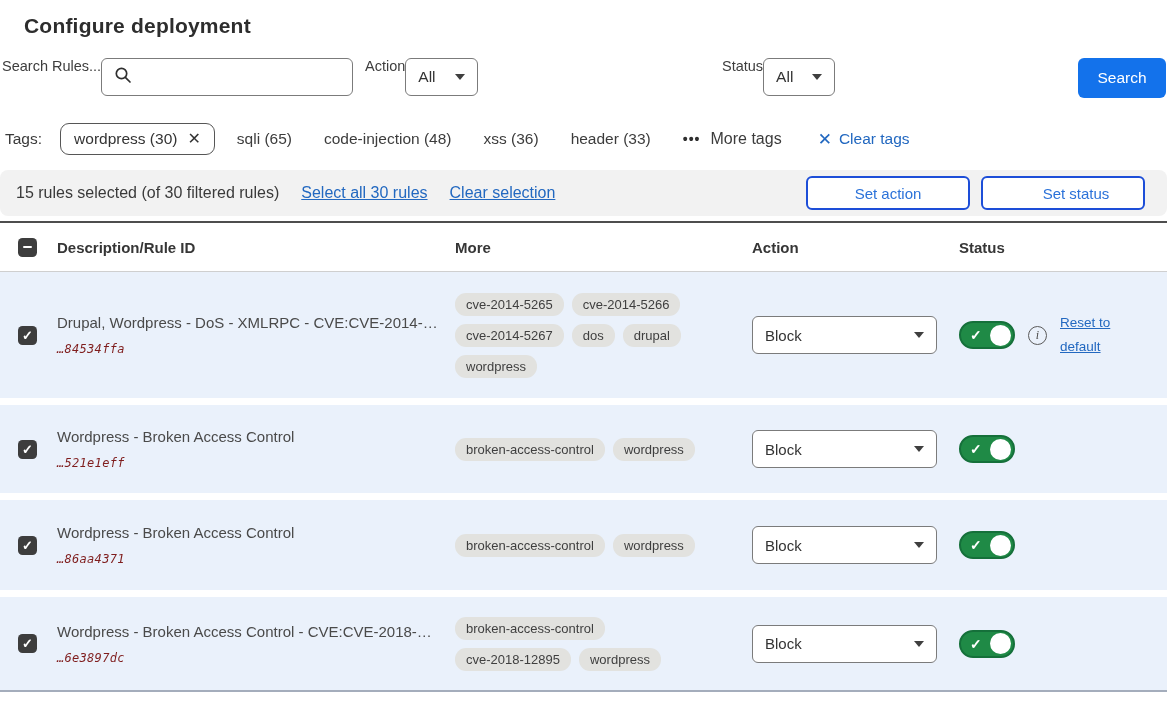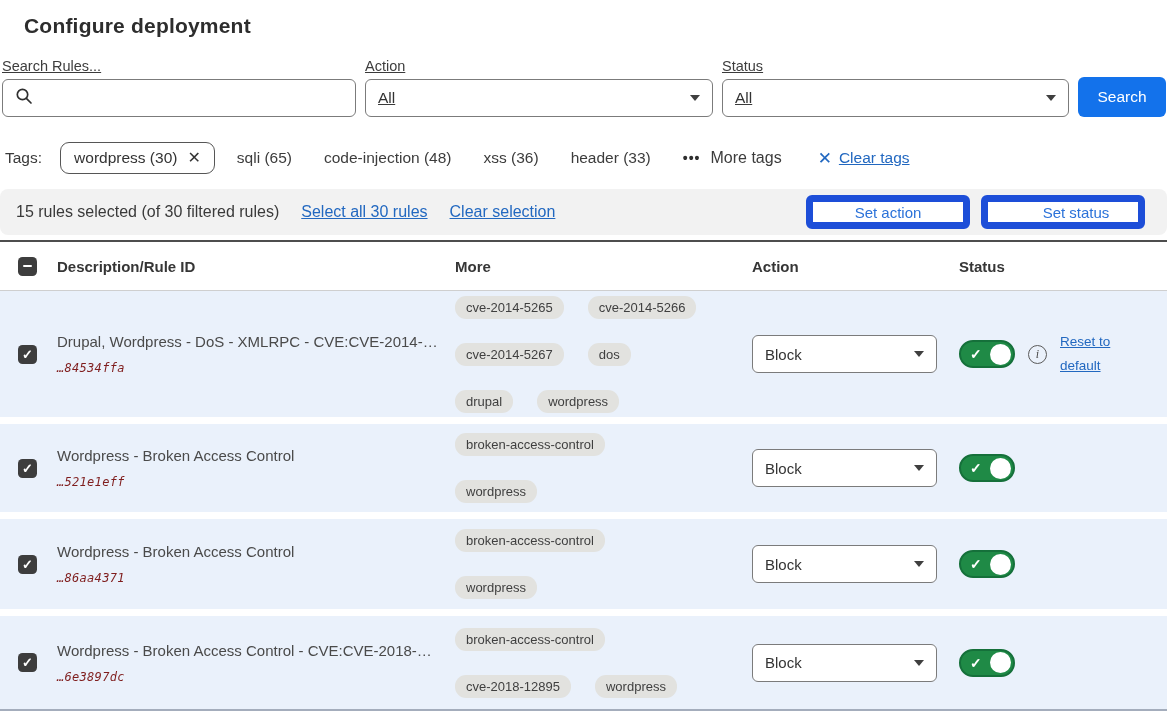--- a/index.html
+++ b/index.html
@@ -9,21 +9,21 @@
 
   
   .titlebar { display:flex; align-items:center; gap:20px; padding-left:24px; height:32px; }
   .page-title { font-size:21px; font-weight:700; color:#2d2d2d; letter-spacing:.2px; }
   .about-badge { display:inline-flex; align-items:center; gap:7px; background:#edeafa;
     color:#4f49c0; font-size:13.5px; padding:5px 13px 5px 11px; border-radius:13px; cursor:pointer; }
   .about-badge svg { display:block; }
 
   
   .filters { display:flex; margin-top:16px; padding:0 1px 0 2px; }
-  .field { display:flex; flex-direction:column;text-decoration:underline; }
+  .field { display:flex; flex-direction:row; }
   .field-label { font-size:14.5px; color:#3d3d3d; margin-bottom:5px; }
   .control { height:38px; background:#fff; border:1px solid #7b7b7b; border-radius:6px;
     display:flex; align-items:center; padding:0 12px;gap:19px; }
   .f-search { width:355px; margin-right:9px; }
   .f-action { width:349px; margin-right:9px; }
   .f-status { width:348px; margin-right:9px; }
   .search-box { gap:9px; }
   .search-box input { border:none; outline:none; flex:1; font-size:15px; font-family:inherit; color:#333; background:transparent; }
   .select { justify-content:space-between; cursor:pointer; font-size:15.5px; color:#333; }
   .caret { width:0; height:0; border-left:5px solid transparent; border-right:5px solid transparent;
@@ -37,49 +37,49 @@
   .tags-label { font-size:15.5px; color:#3a3a3a; margin-right:18px; }
   .selected-pill { display:inline-flex; align-items:center; gap:10px; border:1.5px solid #565656;
     border-radius:9px; padding:6px 13px; font-size:15.5px; color:#333; cursor:pointer; margin-right:22px; background:#fff; }
   .pill-x { font-size:16px; color:#333; cursor:pointer; line-height:1; }
   .tag-plain { font-size:15.5px; color:#3c3c3c; margin-right:32px; cursor:pointer; }
   .more-tags { display:inline-flex; align-items:center; gap:10px; font-size:16px; color:#3c3c3c;
     cursor:pointer; margin-right:36px; }
   .dots { letter-spacing:1px; font-weight:700; color:#2f2f2f; font-size:14px; }
   .clear-tags { display:inline-flex; align-items:center; gap:7px; color:#2268c0; font-size:15.5px; cursor:pointer; }
   .clear-tags .x { font-size:17px; text-decoration:none; }
-  .clear-tags .lbl { text-decoration:underline; }
+  .clear-tags .lbl { }
 
   
   .selbar { margin-top:13px; height:46px; background:#f2f2f2; border-radius:8px;
     display:flex; align-items:center; padding:0 22px 0 16px; }
   .sel-summary { font-size:16px; color:#3a3a3a; margin-right:22px; }
   .sel-link { color:#2268c0; font-size:16px; text-decoration:underline; cursor:pointer; margin-right:22px; }
   .sel-spacer { flex:1; }
-  .outline-btn { width:164px; height:34px; background:#fff; border:7px solid #1d4ed8; color:#2b72d9;
+  .outline-btn { width:164px; height:34px; background:#fff; border:2px solid #1d4ed8; color:#2b72d9;
     border-radius:6px; font-size:15px; cursor:pointer; font-family:inherit; }
   .outline-btn + .outline-btn { margin-left:11px;padding-left:26px; }
 
   
   .rules-table { margin-top:5px; }
   .grid-row { display:grid; grid-template-columns:57px 398px 297px 207px 1fr; align-items:center; }
   .thead { border-top:2px solid #4d4d4d; border-bottom:1px solid #cfcfcf; height:51px; background:#fff; }
   .th { font-size:15px; font-weight:700; color:#363636; }
   .cb-cell { padding-left:18px; }
   .checkbox { width:19px; height:19px; background:#3d3d3d; border-radius:4.5px; display:flex;
     align-items:center; justify-content:center; cursor:pointer; }
   .checkbox .mark { color:#fff; font-size:13px; font-weight:700; line-height:1; }
   .checkbox .dash { width:9px; height:2.5px; background:#fff; border-radius:1px; }
 
   .trow { background:#eaf1fb; margin-top:0; }
   .trow + .trow { margin-top:7px; }
   .desc-cell { padding-right:10px; }
   .desc-title { font-size:15px; color:#4a4a4a; white-space:nowrap; overflow:hidden; }
   .rule-id { margin-top:11px; font-family:"DejaVu Sans Mono", monospace; font-size:12px; color:#7f1d1d; letter-spacing:.3px;font-style:italic; }
-  .tags-cell { width:250px; display:flex; flex-wrap:wrap; gap:24px; }
+  .tags-cell { width:250px; display:flex; flex-wrap:wrap; gap:8px; }
   .tag-pill { background:#e2e2df; color:#3f3f3f; font-size:13px; padding:4px 11px; border-radius:11px; white-space:nowrap; }
   .action-cell .select { width:185px; height:38px; border-radius:6px; font-size:15px; }
   .status-cell { display:flex; align-items:center; gap:13px; }
   .toggle { position:relative; width:56px; height:28px; border-radius:14px; background:#1f8a46;
     border:2px solid #15703a; cursor:pointer; flex:0 0 auto; }
   .toggle .tick { position:absolute; left:9px; top:4px; color:#fff; font-size:14px; font-weight:700; }
   .toggle .knob { position:absolute; right:2px; top:1.5px; width:21px; height:21px; background:#fff; border-radius:50%; }
   .info-icon { width:19px; height:19px; border:1.5px solid #5a5a5a; border-radius:50%; color:#4a4a4a;
     font-size:12px; display:flex; align-items:center; justify-content:center; font-family:"Liberation Serif", serif; font-style:italic; cursor:pointer; }
   .reset-link { width:62px; font-size:13.5px; color:#2268c0; text-decoration:underline; line-height:1.75; cursor:pointer; }

